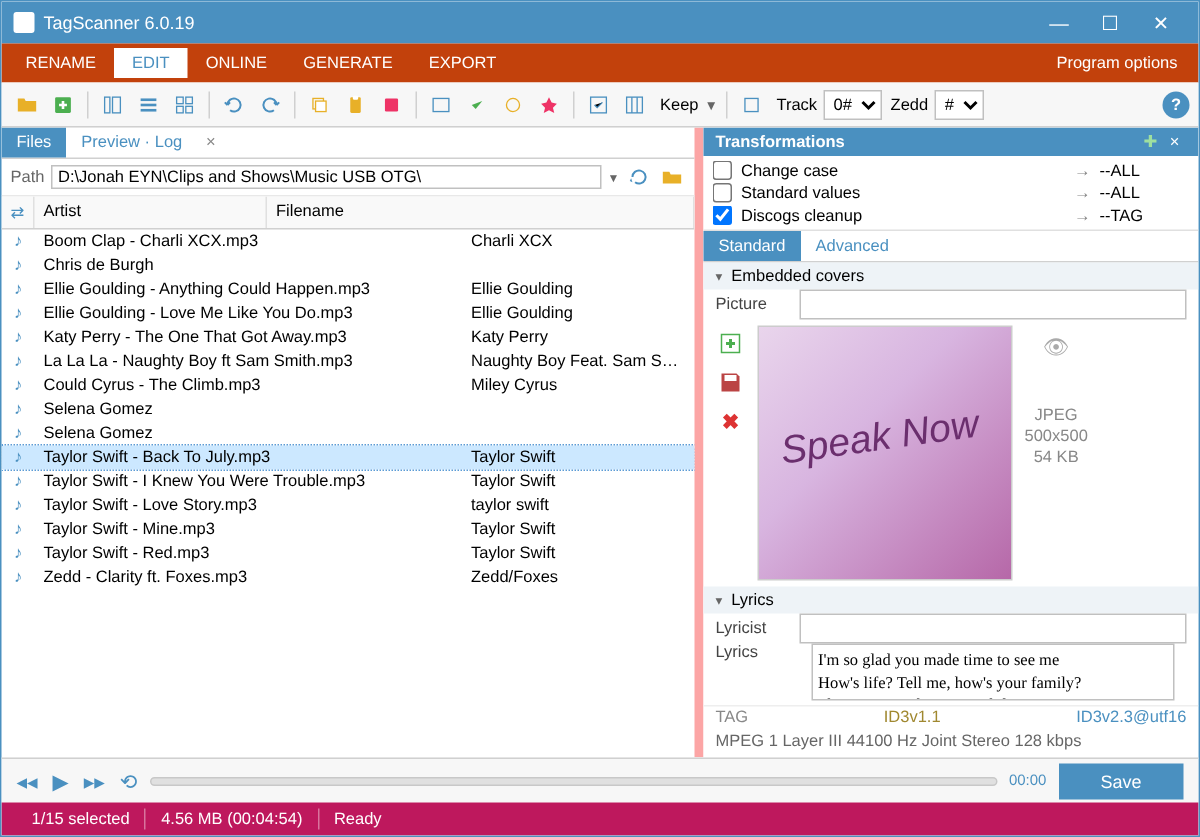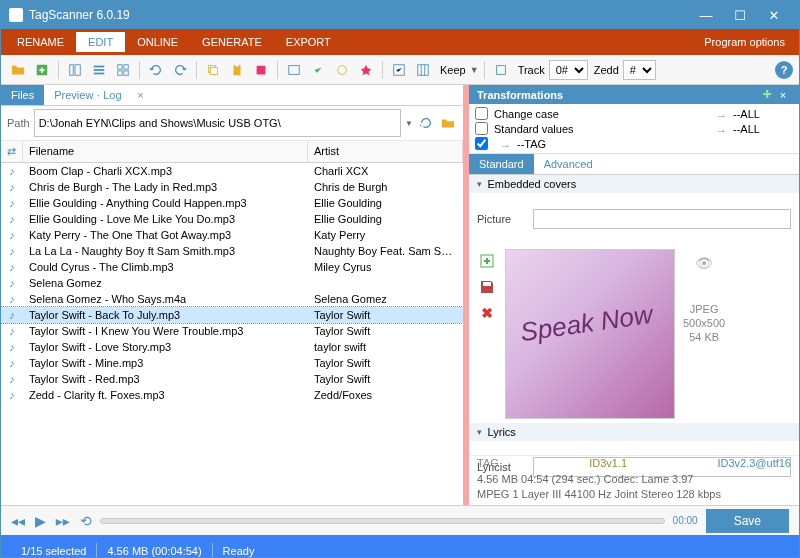--- a/index.html
+++ b/index.html
@@ -20,21 +20,21 @@
 .tlbl{font-size:11px;margin:0 2px 0 4px}
 .tsel{height:20px;font-size:11px;border:1px solid #c0c0c0;background:#fff;padding:0 2px}
 .main{flex:1;display:flex;overflow:hidden}
 .left{flex:1;display:flex;flex-direction:column;border-right:6px solid #fca5a5;min-width:0}
 .tabs{display:flex;border-bottom:1px solid #d0d0d0;align-items:center}
 .tab{padding:4px 10px;cursor:pointer;color:#4a90c0}
 .tab.active{background:#4a90c0;color:#fff}
 .tabx{width:14px;text-align:center;color:#888;cursor:pointer;margin-left:2px}
 .pathrow{display:flex;align-items:center;padding:3px 6px;gap:4px;border-bottom:1px solid #e8e8e8}
 .plbl{color:#666}
-.pathinput{flex:1;height:28px;border:1px solid #c0c0c0;padding:0 4px;font-size:11px}
+.pathinput{flex:1;height:16px;border:1px solid #c0c0c0;padding:0 4px;font-size:11px}
 .pbtn{width:18px;height:18px;cursor:pointer;display:flex;align-items:center;justify-content:center}
 .grid{flex:1;overflow:auto}
 .ghdr{display:flex;background:#f9f9f9;border-bottom:1px solid #d0d0d0;position:sticky;top:0}
 .ghdr .gc{padding:4px 6px;border-right:1px solid #e0e0e0}
 .gc.sh{width:22px;text-align:center;color:#4a90c0}
 .gc.fn{flex:1}
 .gc.ar{width:155px}
 .row{display:flex;align-items:center;padding:2px 0;cursor:pointer}
 .row.sel{background:#cce8ff;outline:1px dotted #5b9bd5}
 .row .ic{width:22px;text-align:center;color:#4a90c0}
@@ -46,21 +46,21 @@
 .rthdr .b{width:16px;text-align:center;cursor:pointer}
 .trans{padding:2px 6px;border-bottom:1px solid #e0e0e0}
 .trow{display:flex;align-items:center;padding:1px 0}
 .trow input{margin-right:6px}
 .trow .tn{flex:1}
 .trow .tar{color:#888;margin:0 6px}
 .trow .tv{width:60px}
 .subtabs{display:flex;border-bottom:1px solid #d0d0d0}
 .sect{background:#eef3f7;padding:3px 8px;display:flex;align-items:center;cursor:pointer}
 .sect .chev{color:#666;margin-right:6px;font-size:9px}
-.frow{display:flex;align-items:center;padding:16px 8px;gap:6px}
+.frow{display:flex;align-items:center;padding:0 8px;gap:6px}
 .flbl{width:50px;color:#444}
 .finp{flex:1;height:20px;border:1px solid #c0c0c0;padding:0 4px;font-size:11px}
 .covrow{display:flex;padding:4px 8px;gap:8px}
 .covbtns{display:flex;flex-direction:column;gap:6px;padding-top:2px}
 .covbtn{width:20px;height:20px;cursor:pointer;display:flex;align-items:center;justify-content:center}
 .cover{width:170px;height:170px;background:linear-gradient(135deg,#e9d5ec 0%,#d8b5e0 40%,#b668a8 100%);position:relative;border:1px solid #ccc}
 .cover .script{font-family:cursive;color:#6b2f6e;transform:rotate(-8deg)}
 .covmeta{display:flex;flex-direction:column;gap:2px;color:#888;font-size:10px;align-items:center;justify-content:flex-start;padding-top:6px}
 .eye{color:#aaa;font-size:14px;margin-bottom:30px}
 .lyrics{flex:1;padding:0 0 2px 0;display:flex;flex-direction:column;min-height:0}
@@ -68,21 +68,21 @@
 .tagline{display:flex;justify-content:space-between;padding:1px 8px;gap:0;color:#888;font-size:10px;border-top:1px solid #eee}
 .tagline .v1{color:#a08830}
 .tagline .v2{color:#4a90c0}
 .techinfo{padding:2px 8px 4px 8px;color:#666;font-size:10px;line-height:1.3}
 .playbar{height:30px;background:#f7f7f7;border-top:1px solid #d0d0d0;display:flex;align-items:center;padding:0 10px;gap:8px}
 .pctl{display:flex;gap:10px;color:#4a90c0}
 .pctl span{cursor:pointer;font-size:14px}
 .ptrack{flex:1;height:6px;background:#e0e0e0;border-radius:3px;border:1px solid #c8c8c8}
 .ptime{color:#4a90c0;font-size:10px}
 .savebtn{background:#4a90c0;color:#fff;padding:5px 28px;border:none;cursor:pointer;font-size:12px}
-.status{height:22px;background:#3b82f6;color:#fff;display:flex;align-items:flex-end;padding:0 10px;font-size:11px}
+.status{height:22px;background:#be185d;color:#fff;display:flex;align-items:center;padding:0 10px;font-size:11px}
 .status .sc{padding:0 10px}
 .status .sd{width:1px;height:14px;background:rgba(255,255,255,.4)}
 </style>
 </head>
 <body>
 
 <div class="titlebar">
   <div class="ico"></div>
   <div class="title">TagScanner 6.0.19</div>
   <div class="wbtn">—</div>
@@ -233,32 +233,31 @@
         </div>
       <div class="pbtn">
           <svg width="14" height="14" viewBox="0 0 16 16">
             <path fill="#e8b028" d="M1 4h5l1 2h8v7H1z"></path>
           </svg>
         </div>
     </div>
     <div class="grid">
       <div class="ghdr">
         <div class="gc sh">⇄</div>
+        <div class="gc ar">Artist</div>
         <div class="gc fn">Filename</div>
-        <div class="gc ar">Artist</div>
       </div>
       <div id="rows">
           <div class="row">
             <span class="ic">♪</span>
             <span class="fn">Boom Clap - Charli XCX.mp3</span>
             <span class="ar">Charli XCX</span>
           </div>
           <div class="row">
             <span class="ic">♪</span>
-            <span class="fn">Chris de Burgh - The Lady in Red.mp3</span>
             <span class="ar">Chris de Burgh</span>
           </div>
           <div class="row">
             <span class="ic">♪</span>
             <span class="fn">Ellie Goulding - Anything Could Happen.mp3</span>
             <span class="ar">Ellie Goulding</span>
           </div>
           <div class="row">
             <span class="ic">♪</span>
             <span class="fn">Ellie Goulding - Love Me Like You Do.mp3</span>
@@ -278,21 +277,20 @@
             <span class="ic">♪</span>
             <span class="fn">Could Cyrus - The Climb.mp3</span>
             <span class="ar">Miley Cyrus</span>
           </div>
           <div class="row">
             <span class="ic">♪</span>
             <span class="ar">Selena Gomez</span>
           </div>
           <div class="row">
             <span class="ic">♪</span>
-            <span class="fn">Selena Gomez - Who Says.m4a</span>
             <span class="ar">Selena Gomez</span>
           </div>
           <div class="row sel">
             <span class="ic">♪</span>
             <span class="fn">Taylor Swift - Back To July.mp3</span>
             <span class="ar">Taylor Swift</span>
           </div>
           <div class="row">
             <span class="ic">♪</span>
             <span class="fn">Taylor Swift - I Knew You Were Trouble.mp3</span>
@@ -336,20 +334,21 @@
           <span class="tv">--ALL</span>
         </div>
         <div class="trow">
           <input type="checkbox" style="">
           <span class="tn">Standard values</span>
           <span class="tar">→</span>
           <span class="tv">--ALL</span>
         </div>
         <div class="trow">
           <input type="checkbox" checked="" style="">
+          <span class="tn">Discogs cleanup</span>
           <span class="tar">→</span>
           <span class="tv">--TAG</span>
         </div>
       </div>
     <div class="subtabs">
       <div class="tab active">Standard</div>
       <div class="tab">Advanced</div>
     </div>
     <div class="sect">
       <span class="chev">▾</span>
@@ -400,21 +399,20 @@
 How's life? Tell me, how's your family?
 I haven't seen them in a while</textarea>
       </div>
     </div>
     <div class="tagline">
       <span>TAG</span>
       <span class="v1">ID3v1.1</span>
       <span class="v2">ID3v2.3@utf16</span>
     </div>
     <div class="techinfo">
-      <div>4.56 MB  04:54 (294 sec.)  Codec: Lame 3.97</div>
       <div>MPEG 1 Layer III  44100 Hz  Joint Stereo  128 kbps</div>
     </div>
   </div>
 </div>
 
 <div class="playbar">
   <div class="pctl">
     <span>◂◂</span>
     <span>▶</span>
     <span>▸▸</span>

